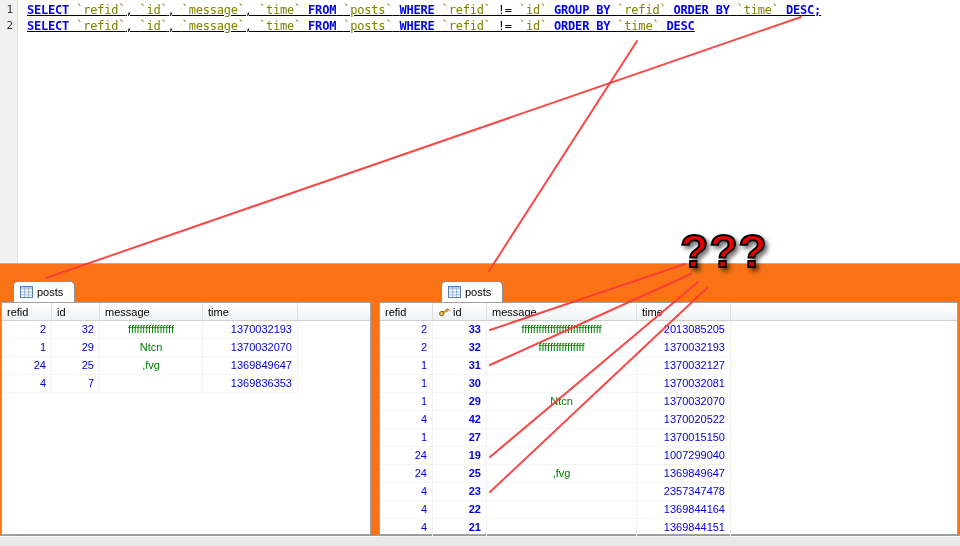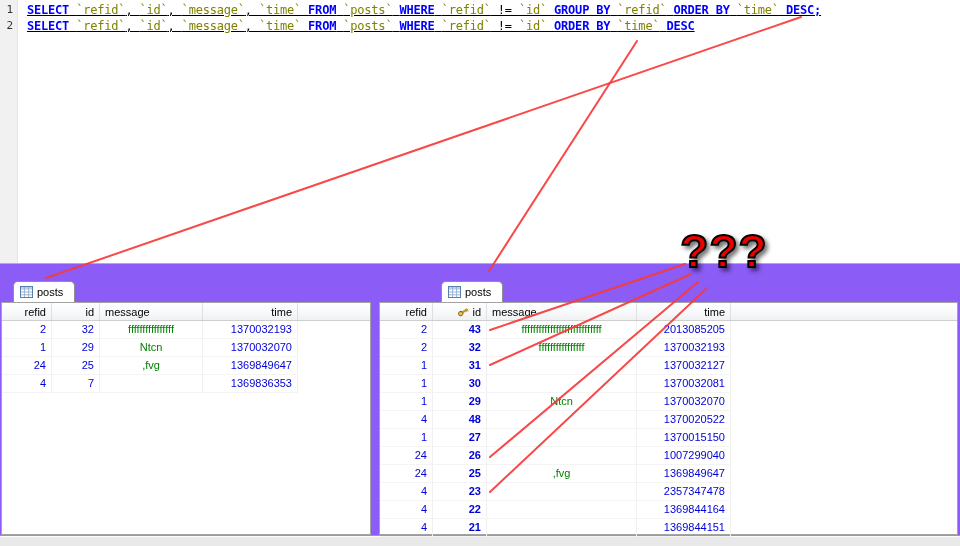--- a/index.html
+++ b/index.html
@@ -15,39 +15,39 @@
   .ln{display:inline-block;width:13px;padding-right:4px;text-align:right;
       font-family:"DejaVu Sans Mono",monospace;font-size:11px;color:#333;flex:0 0 auto;}
   .code{font-family:"DejaVu Sans Mono",monospace;font-size:12px;letter-spacing:-0.2px;
         padding-left:10px;color:var(--sql-plain);text-decoration:underline;}
   .tk-kw{color:var(--sql-keyword);font-weight:bold;}
   .tk-id{color:var(--sql-identifier);}
   .tk-pl{color:var(--sql-plain);}
 
   
   .results{position:absolute;left:0;top:263px;width:960px;height:272px;
-           background:#8b5cf6;border-top:1px solid #b0b0b0;box-sizing:border-box;}
+           background:#f97316;border-top:1px solid #b0b0b0;box-sizing:border-box;}
   .tab{position:absolute;height:21px;background:#fff;border:1px solid #8f8f8f;border-bottom:none;
        border-radius:5px 5px 0 0;display:flex;align-items:center;gap:4px;
        padding:0 11px 0 6px;font-size:11px;color:#000;z-index:3;box-sizing:border-box;}
   .tab-left{left:13px;top:17px;}
   .tab-right{left:441px;top:17px;}
 
   .grid-box{position:absolute;top:38px;height:233px;background:#fff;
             border:1px solid #a3a3a3;box-sizing:border-box;z-index:2;}
   #grid-left{left:1px;width:370px;}
   #grid-right{left:379px;width:579px;}
 
   .grid-header{display:flex;height:17px;
       background:linear-gradient(#ffffff,#f7f8fa 60%,#f0f1f3);
       border-bottom:1px solid #cfcfcf;font-size:11px;color:#000;}
   .hcell{box-sizing:border-box;height:100%;line-height:16px;
          border-right:1px solid #e0e0e0;padding:0 5px;overflow:hidden;white-space:nowrap;
          display:flex;align-items:center;gap:3px;}
-  .hcell.a-right{justify-content:flex-end;}
+  .hcell.a-right{}
   .hcell.c4{flex:1;border-right:none;}
 
   .grid-row{display:flex;height:18px;font-size:11px;}
   .cell{box-sizing:border-box;height:100%;line-height:17px;border-right:1px solid #f0f0f0;
         border-bottom:1px solid #f4f4f4;padding:0 5px;overflow:hidden;white-space:nowrap;}
   .cell.c4{flex:1;border-right:none;border-bottom:none;}
   .num{text-align:right;color:var(--number-value);}
   .msg{text-align:center;color:var(--message-value);}
   .keycol .c1.num{font-weight:bold;}
 
@@ -169,21 +169,21 @@
         <div class="hcell c2">
           <span>message</span>
         </div>
         <div class="hcell c3 a-right">
           <span>time</span>
         </div>
         <div class="hcell c4"></div>
       </div>
       <div class="grid-row">
         <div class="cell c0 num">2</div>
-        <div class="cell c1 num">43</div>
+        <div class="cell c1 num">33</div>
         <div class="cell c2 msg">ffffffffffffffffffffffffffff</div>
         <div class="cell c3 num">2013085205</div>
         <div class="cell c4"></div>
       </div>
       <div class="grid-row">
         <div class="cell c0 num">2</div>
         <div class="cell c1 num">32</div>
         <div class="cell c2 msg">ffffffffffffffff</div>
         <div class="cell c3 num">1370032193</div>
         <div class="cell c4"></div>
@@ -204,35 +204,35 @@
       </div>
       <div class="grid-row">
         <div class="cell c0 num">1</div>
         <div class="cell c1 num">29</div>
         <div class="cell c2 msg">Ntcn</div>
         <div class="cell c3 num">1370032070</div>
         <div class="cell c4"></div>
       </div>
       <div class="grid-row">
         <div class="cell c0 num">4</div>
-        <div class="cell c1 num">48</div>
+        <div class="cell c1 num">42</div>
         <div class="cell c2 msg"></div>
         <div class="cell c3 num">1370020522</div>
         <div class="cell c4"></div>
       </div>
       <div class="grid-row">
         <div class="cell c0 num">1</div>
         <div class="cell c1 num">27</div>
         <div class="cell c2 msg"></div>
         <div class="cell c3 num">1370015150</div>
         <div class="cell c4"></div>
       </div>
       <div class="grid-row">
         <div class="cell c0 num">24</div>
-        <div class="cell c1 num">26</div>
+        <div class="cell c1 num">19</div>
         <div class="cell c2 msg"></div>
         <div class="cell c3 num">1007299040</div>
         <div class="cell c4"></div>
       </div>
       <div class="grid-row">
         <div class="cell c0 num">24</div>
         <div class="cell c1 num">25</div>
         <div class="cell c2 msg">,fvg</div>
         <div class="cell c3 num">1369849647</div>
         <div class="cell c4"></div>

